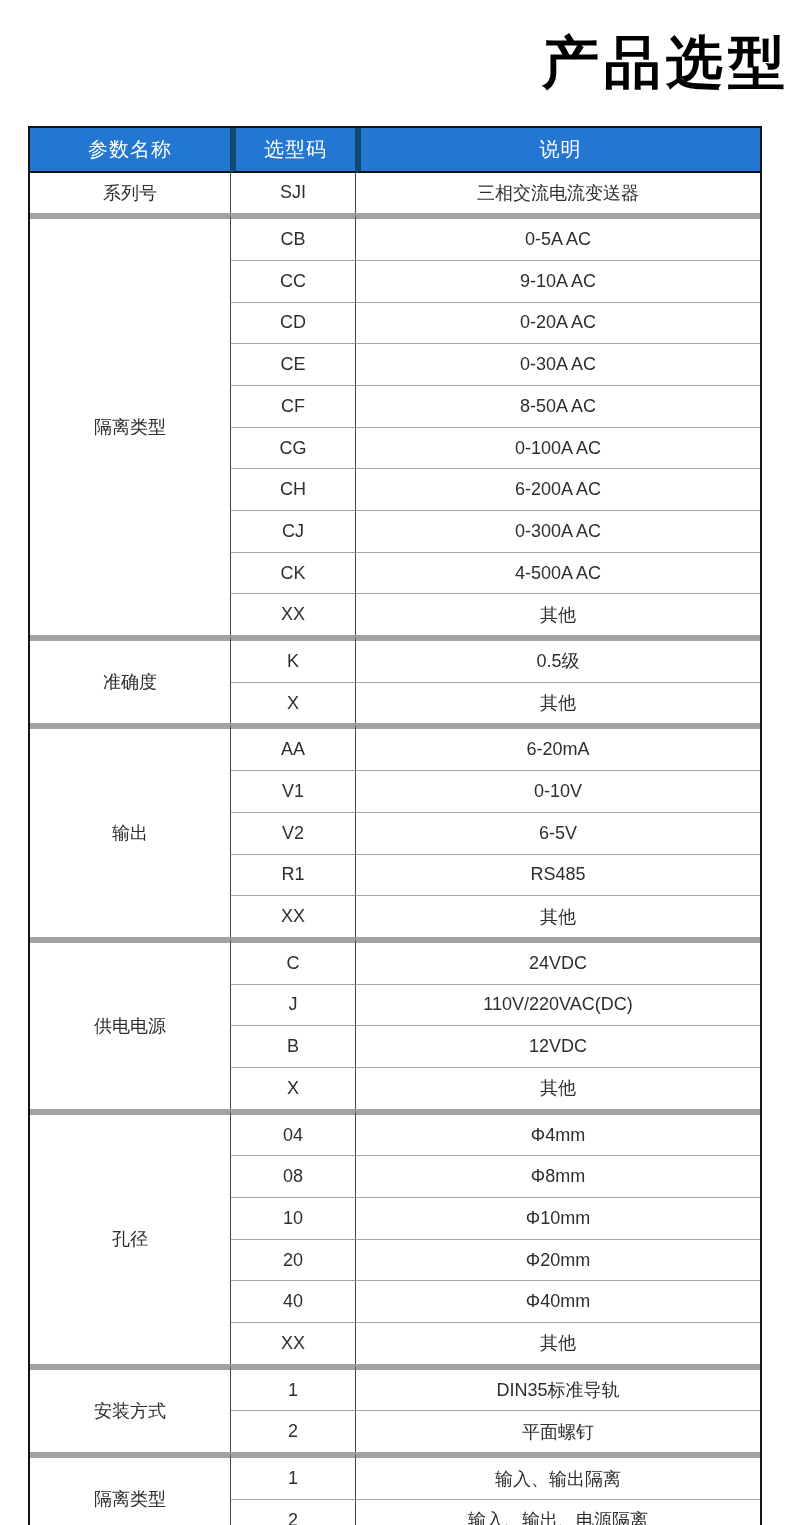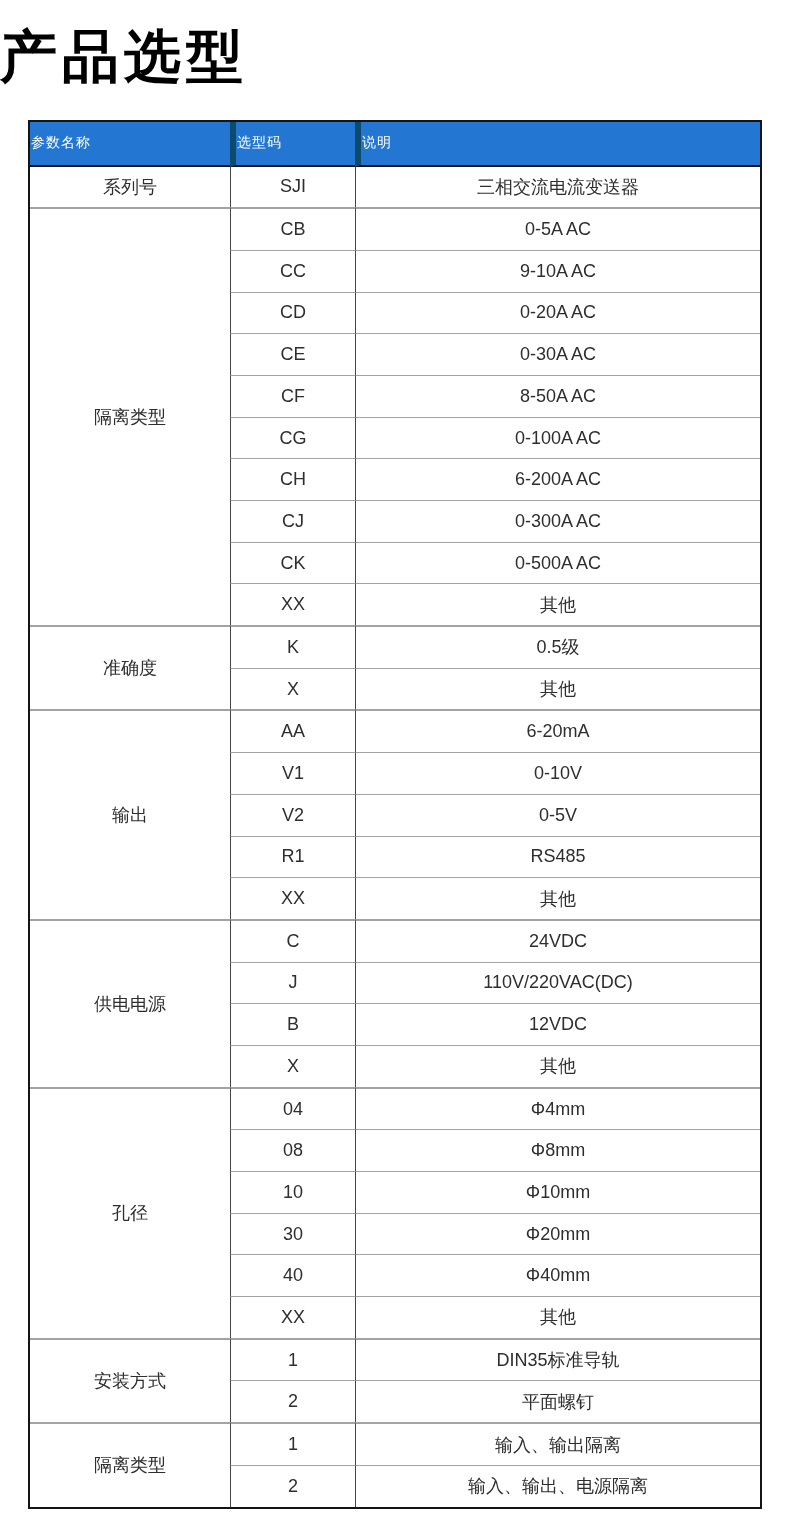--- a/index.html
+++ b/index.html
@@ -9,22 +9,22 @@
     width: 790px;
     font-family: "Liberation Sans", "DejaVu Sans", sans-serif;
   }
   .page {
     width: 790px;
     min-height: 1525px;
     background: #ffffff;
   }
   .title {
     margin: 0;
-    padding-top: 24px;
-    text-align: left;
+    padding-top: 30px;
+    text-align: right;
     font-size: 57px;
     line-height: 1.15;
     font-weight: 900;
     letter-spacing: 5px;
     color: #000000;
   }
   .table-wrap {
     margin-top: 30px;
   }
   table.sel-table {
@@ -34,24 +34,24 @@
     width: 730px;
     margin: 0 auto;
     border: 2px solid #141414;
   }
   col.c1 { width: 200px; }
   col.c2 { width: 125px; }
   col.c3 { width: 405px; }
   thead th {
     background: var(--header-bg, #2377d2);
     color: var(--header-fg, #ffffff);
-    font-size: 14px;
+    font-size: 20px;
     font-weight: 500;
     height: 41px;
-    text-align: left;
+    text-align: center;
     vertical-align: middle;
     border-bottom: 2px solid #101010;
     letter-spacing: 1px;
   }
   thead th.h2, thead th.h3 {
     border-left: 6px solid #0c4a6e;
   }
   tbody td {
     text-align: center;
     vertical-align: middle;
@@ -62,21 +62,21 @@
     overflow: hidden;
     white-space: nowrap;
   }
   tbody td.code-cell, tbody td.desc-cell {
     border-left: 1px solid #454545;
   }
   tbody td.sub {
     border-top: 1px solid #a3a3a3;
   }
   tbody td.gstart {
-    border-top: 2px solid #a3a3a3;
+    border-top: 6px solid #a3a3a3;
   }
 </style>
 </head>
 <body>
 
 <div class="page">
 
   <h1 class="title">产品选型</h1>
 
   <div class="table-wrap">
@@ -127,21 +127,21 @@
           <tr>
             <td class="code-cell sub">CH</td>
             <td class="desc-cell sub">6-200A AC</td>
           </tr>
           <tr>
             <td class="code-cell sub">CJ</td>
             <td class="desc-cell sub">0-300A AC</td>
           </tr>
           <tr>
             <td class="code-cell sub">CK</td>
-            <td class="desc-cell sub">0-500A AC</td>
+            <td class="desc-cell sub">4-500A AC</td>
           </tr>
           <tr>
             <td class="code-cell sub">XX</td>
             <td class="desc-cell sub">其他</td>
           </tr>
           <tr>
             <td rowspan="2" class="group-cell gstart">准确度</td>
             <td class="code-cell gstart">K</td>
             <td class="desc-cell gstart">0.5级</td>
           </tr>
@@ -153,21 +153,21 @@
             <td rowspan="5" class="group-cell gstart">输出</td>
             <td class="code-cell gstart">AA</td>
             <td class="desc-cell gstart">6-20mA</td>
           </tr>
           <tr>
             <td class="code-cell sub">V1</td>
             <td class="desc-cell sub">0-10V</td>
           </tr>
           <tr>
             <td class="code-cell sub">V2</td>
-            <td class="desc-cell sub">0-5V</td>
+            <td class="desc-cell sub">6-5V</td>
           </tr>
           <tr>
             <td class="code-cell sub">R1</td>
             <td class="desc-cell sub">RS485</td>
           </tr>
           <tr>
             <td class="code-cell sub">XX</td>
             <td class="desc-cell sub">其他</td>
           </tr>
           <tr>
@@ -194,21 +194,21 @@
           </tr>
           <tr>
             <td class="code-cell sub">08</td>
             <td class="desc-cell sub">Φ8mm</td>
           </tr>
           <tr>
             <td class="code-cell sub">10</td>
             <td class="desc-cell sub">Φ10mm</td>
           </tr>
           <tr>
-            <td class="code-cell sub">30</td>
+            <td class="code-cell sub">20</td>
             <td class="desc-cell sub">Φ20mm</td>
           </tr>
           <tr>
             <td class="code-cell sub">40</td>
             <td class="desc-cell sub">Φ40mm</td>
           </tr>
           <tr>
             <td class="code-cell sub">XX</td>
             <td class="desc-cell sub">其他</td>
           </tr>

